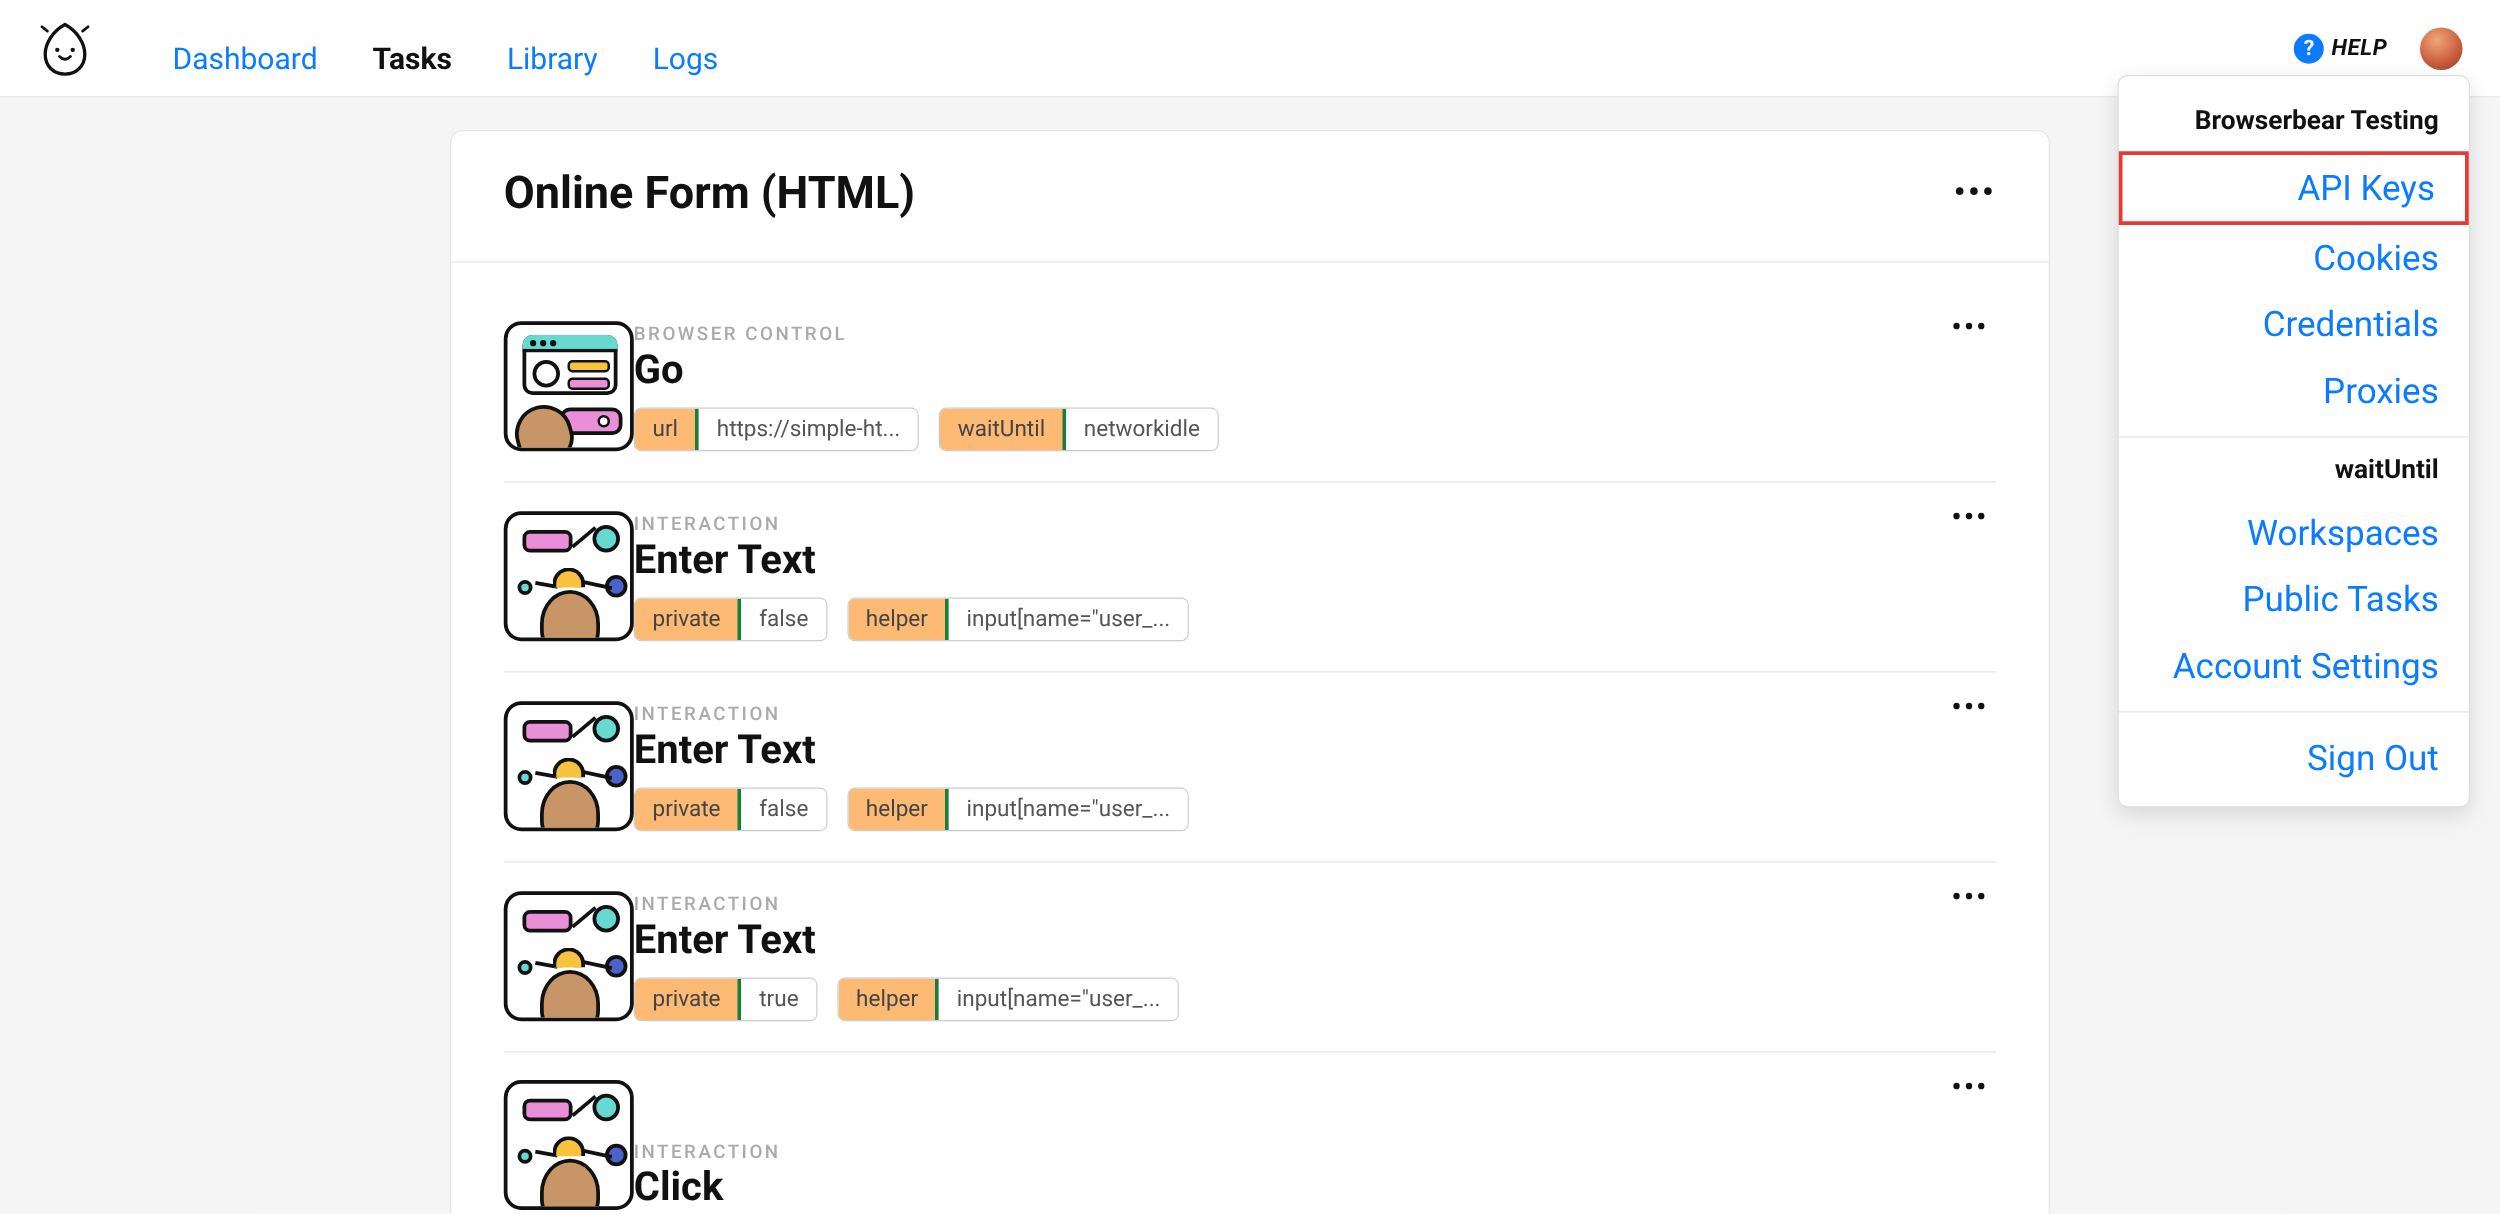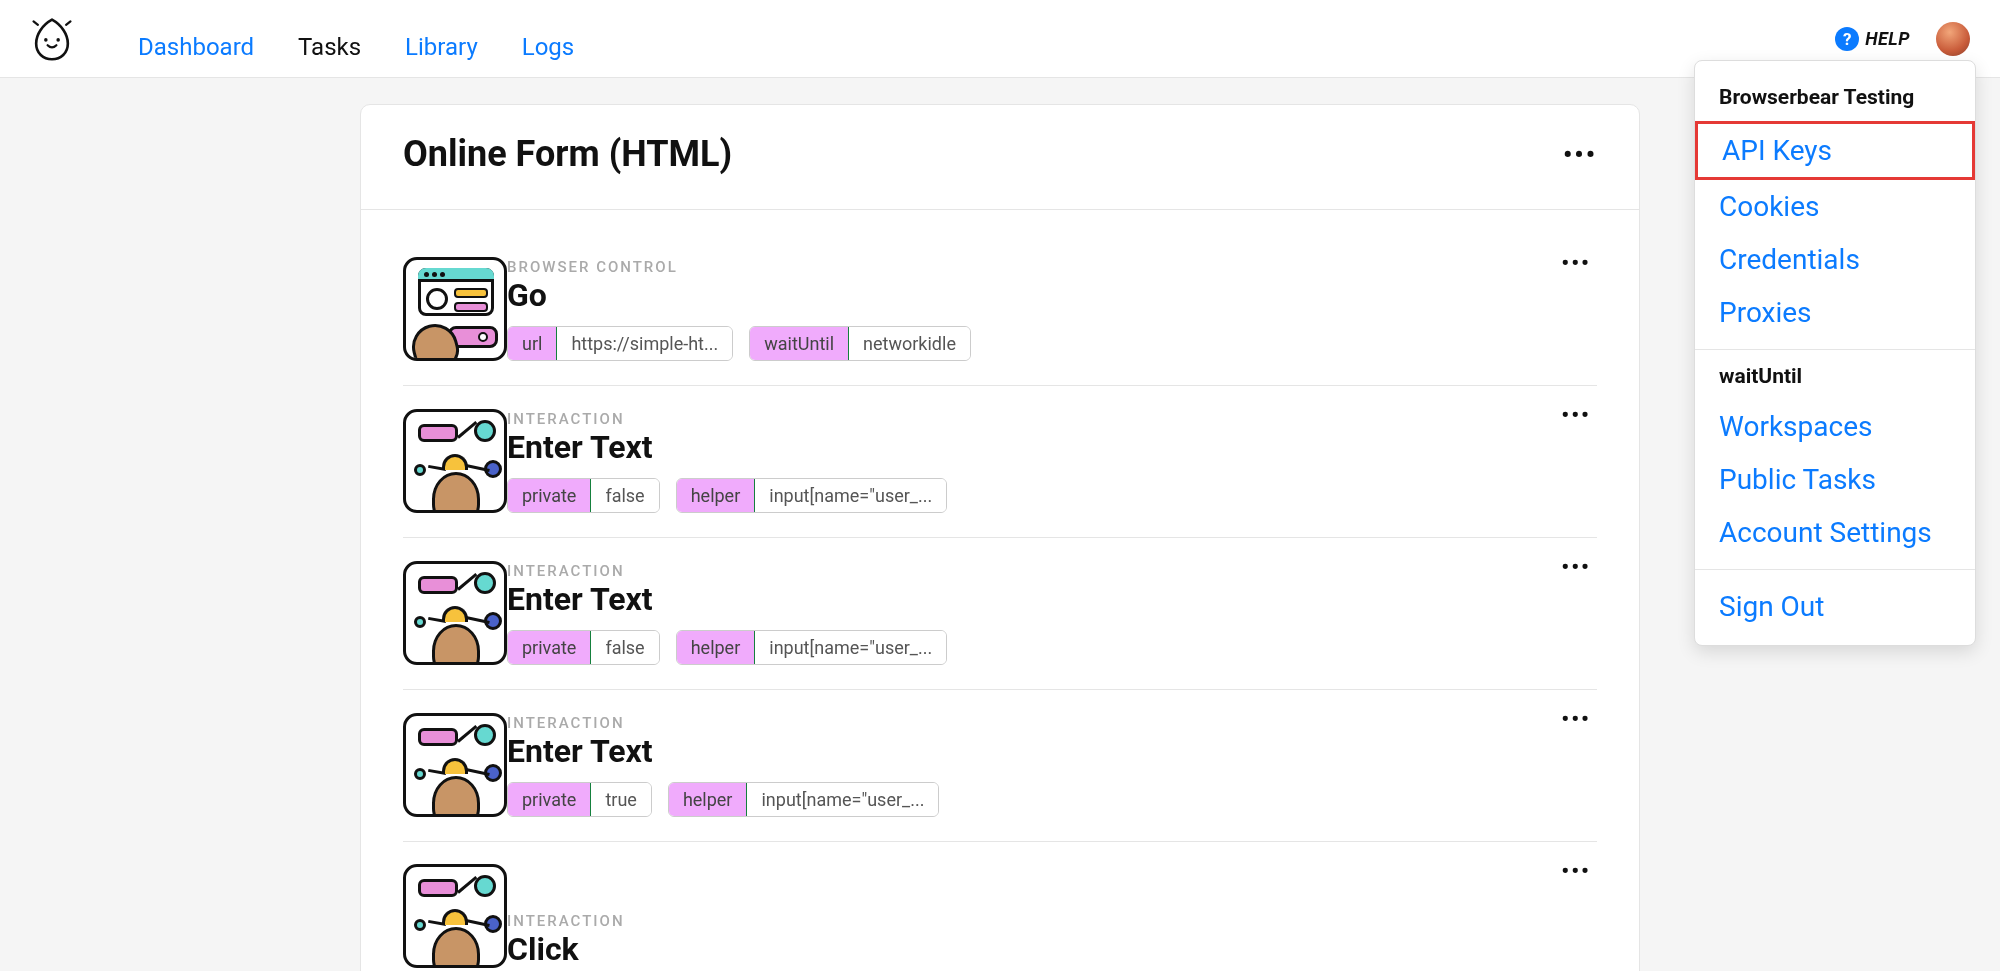--- a/index.html
+++ b/index.html
@@ -21,21 +21,21 @@
     }
     .topbar-left { display: flex; align-items: flex-end; gap: 40px; }
     .logo { width: 44px; height: 44px; }
     .nav { display: flex; gap: 44px; margin-left: 24px; }
     .nav a {
       font-size: 24px;
       color: #0b7bff;
       text-decoration: none;
       cursor: pointer;
     }
-    .nav a.active { color: #111; font-weight: 400; }
+    .nav a.active { color: #111; font-weight: 700; }
     .topbar-right { display: flex; align-items: center; gap: 12px; }
     .help-wrap { display:flex; align-items:center; gap:6px; cursor:pointer; }
     .help-icon {
       width: 24px; height: 24px; border-radius: 50%; background:#0b7bff;
       color:#fff; display:flex; align-items:center; justify-content:center;
       font-weight:700; font-size:17px;
     }
     .help-text { font-size:18px; font-weight:700; letter-spacing:0.5px; color:#111;font-style:italic; }
     .avatar {
       width:34px; height:34px; border-radius:50%;
@@ -73,21 +73,21 @@
     }
     .step-body { padding-top: 2px; }
     .step-cat { font-size:15px; letter-spacing:2px; color:#aaa; font-weight:500; }
     .step-title { font-size:32px; font-weight:700; color:#111; margin-top:0px; }
     .tags { display:flex; gap:16px; margin-top:12px; flex-wrap:wrap; }
     .tag-group { display:flex; border:1px solid #ccc; border-radius:6px; overflow:hidden; }
     .tag-group span {
       padding: 6px 14px; font-size:18px; color:#555; background:#fff;
     }
     .tag-group span:first-child {
-      background:#f0abfc; border-right:1px solid #15803d; color:#444;
+      background:#fdba74; border-right:3px solid #15803d; color:#444;
     }
 
     
     .ic-go .frame { position:absolute; left:12px; top:8px; width:76px; height:48px; border:3px solid #111; border-radius:8px; background:#fff; }
     .ic-go .bar { position:absolute; left:12px; top:8px; width:76px; height:14px; background:#66d9d1; border-bottom:3px solid #111; border-top-left-radius:8px; border-top-right-radius:8px; }
     .ic-go .dot { position:absolute; top:12px; width:5px; height:5px; border-radius:50%; background:#111; }
     .ic-go .d1{left:18px}.ic-go .d2{left:26px}.ic-go .d3{left:34px}
     .ic-go .globe { position:absolute; left:20px; top:28px; width:22px; height:22px; border:3px solid #111; border-radius:50%; }
     .ic-go .ybar { position:absolute; left:48px; top:28px; width:34px; height:10px; background:#f7c23c; border:2px solid #111; border-radius:4px; }
     .ic-go .pbar { position:absolute; left:48px; top:42px; width:34px; height:10px; background:#e88fd8; border:2px solid #111; border-radius:4px; }
@@ -105,20 +105,21 @@
     .ic-int .l2 { position:absolute; left:60px; top:52px; width:24px; height:3px; background:#111; transform:rotate(12deg); transform-origin:left; }
     .ic-int .l3 { position:absolute; left:22px; top:56px; width:18px; height:3px; background:#111; transform:rotate(10deg); transform-origin:right; }
     .ic-int .thumb { position:absolute; left:26px; bottom:-16px; width:48px; height:54px; background:#c89566; border:3px solid #111; border-radius:50% 50% 40% 40%; }
 
     
     .dropdown {
       position:absolute; top:60px; right:24px; width:282px;
       background:#fff; border:1px solid #ddd; border-radius:8px;
       box-shadow:0 6px 18px rgba(0,0,0,0.12);
       padding: 20px 0 12px 0;
+      text-align: right;
     }
     .dd-section-title { font-size:21px; font-weight:700; color:#111; padding: 4px 24px 12px 24px; }
     .dd-link { display:block; font-size:28px; color:#0b7bff; padding:10px 24px; text-decoration:none; cursor:pointer; }
     .dd-divider { height:1px; background:#e5e5e5; margin:10px 0; }
     .dd-highlight { border:3px solid #e53935; }
   </style>
 </head>
 <body>
 
 <div class="topbar">

